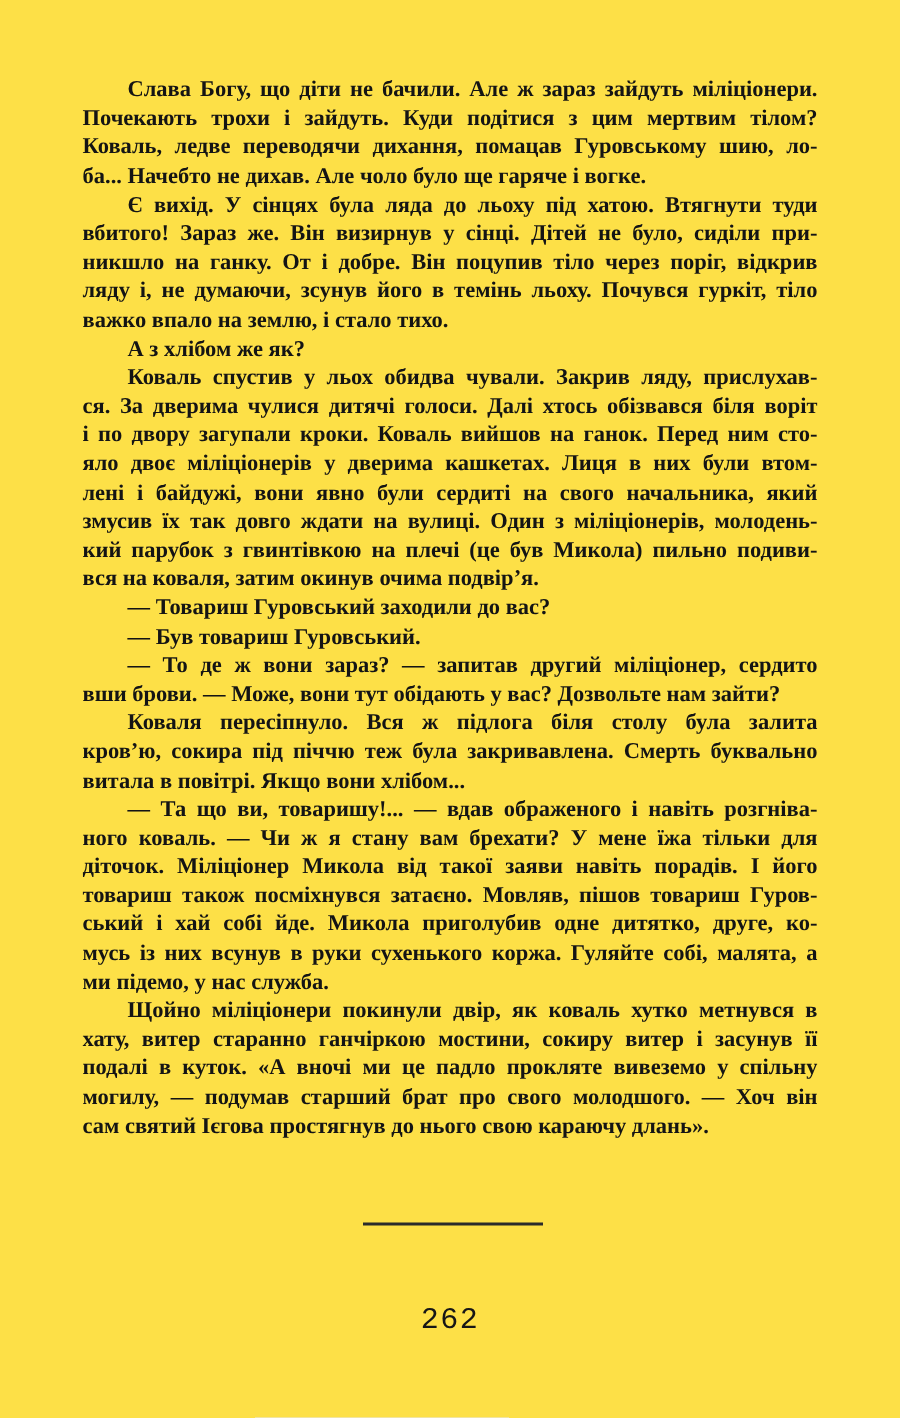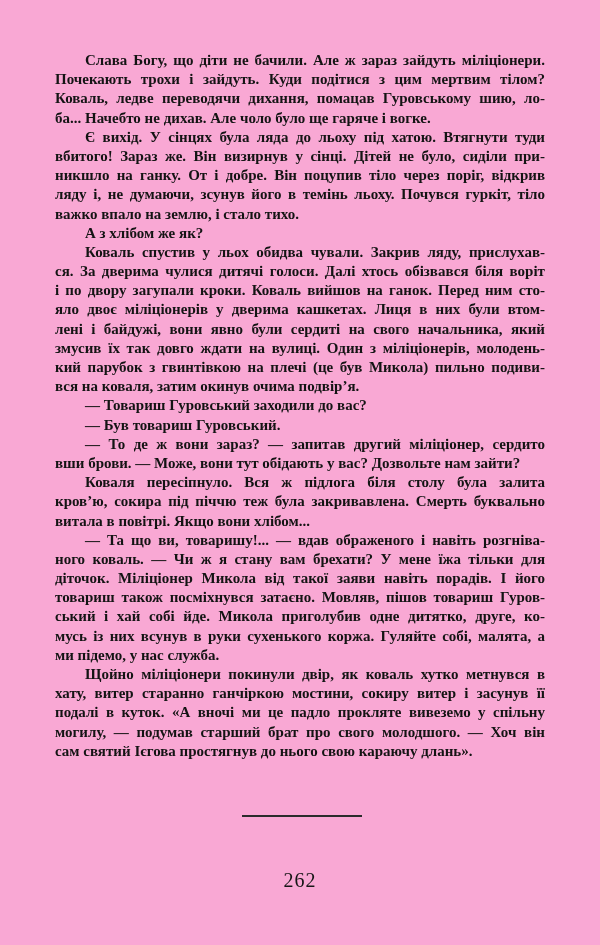--- a/index.html
+++ b/index.html
@@ -54,26 +54,27 @@
   .page-number {
     position: absolute;
     left: 0;
     top: 869px;
     width: 600px;
     text-align: center;
     font-size: 20px;
     font-weight: 400;
     letter-spacing: 1px;
     color: #161616;
+    font-family: Liberation Mono, monospace;
   }
 </style>
 </head>
 <body>
 
-<div class="scan-page" style="background: #f9a8d4; color: rgb(20, 20, 20);">
+<div class="scan-page" style="background: #fde047; color: rgb(20, 20, 20);">
   <div class="text-block" id="text-block">
       <div class="paragraph">
         <div class="line j indent">Слава Богу, що діти не бачили. Але ж зараз зайдуть міліціонери.</div>
         <div class="line j">Почекають трохи і зайдуть. Куди подітися з цим мертвим тілом?</div>
         <div class="line j">Коваль, ледве переводячи дихання, помацав Гуровському шию, ло-</div>
         <div class="line last">ба... Начебто не дихав. Але чоло було ще гаряче і вогке.</div>
       </div>
       <div class="paragraph">
         <div class="line j indent">Є вихід. У сінцях була ляда до льоху під хатою. Втягнути туди</div>
         <div class="line j">вбитого! Зараз же. Він визирнув у сінці. Дітей не було, сиділи при-</div>

